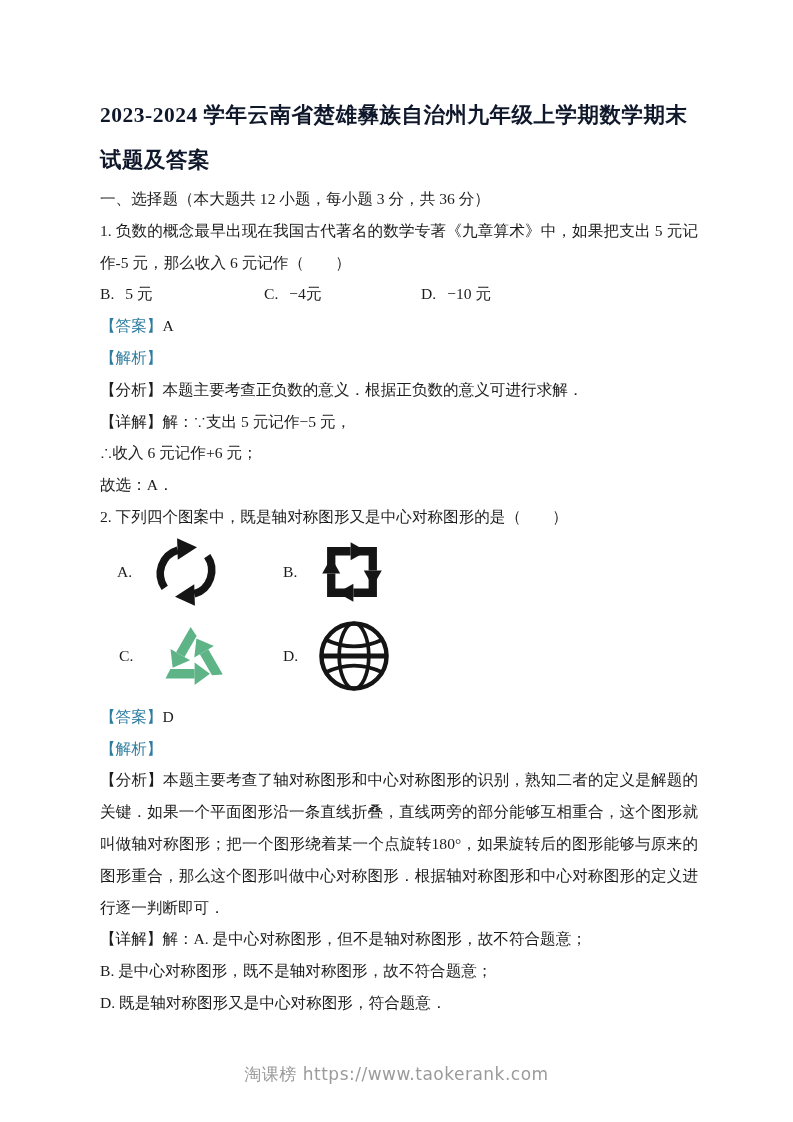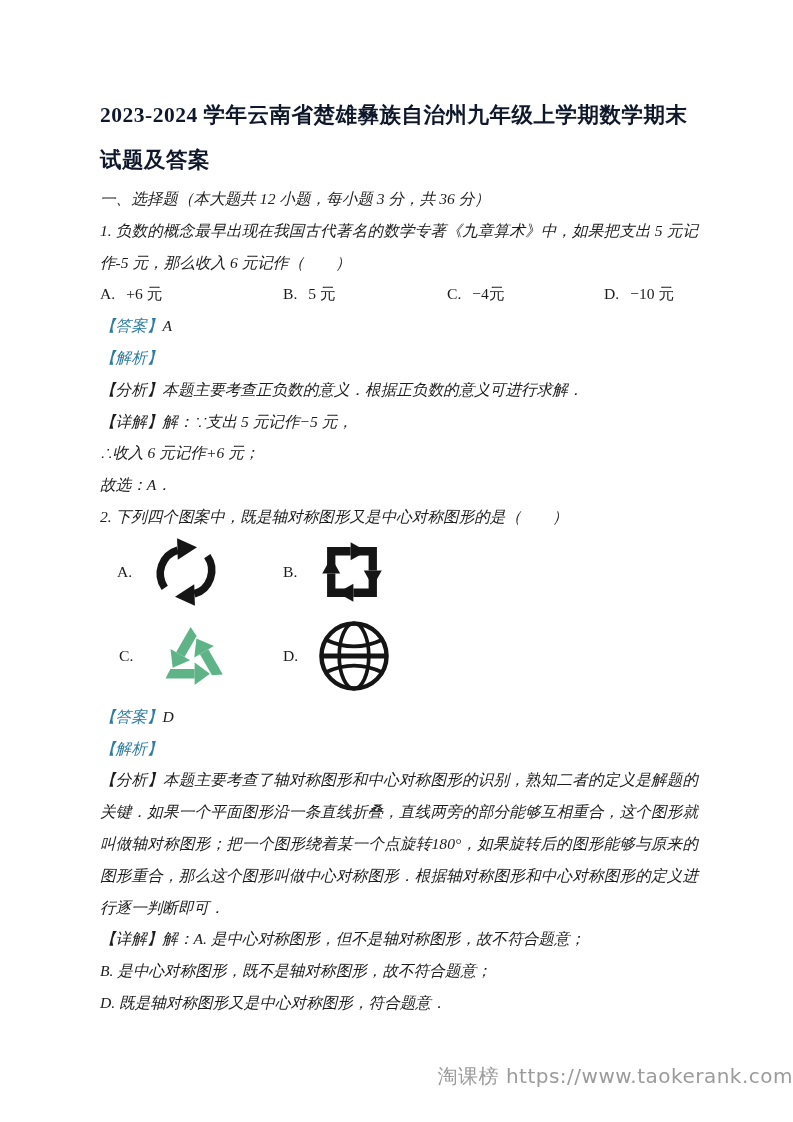--- a/index.html
+++ b/index.html
@@ -19,21 +19,20 @@
     font-size: 21.5px;
     font-weight: bold;
     line-height: 45px;
     color: #0f172a;
     letter-spacing: 0.5px;
   }
   p {
     margin: 0;
     font-size: 15.6px;
     line-height: 31.8px;
-    font-style: italic;
   }
   .just { text-align: justify; }
   .tag { color: var(--tag-accent, #2e7ca0); }
   .opts { display: flex; font-size: 15.6px; line-height: 31.8px; }
   .opt-a { width: 183px; }
   .opt-b { width: 164px; }
   .opt-c { width: 157px; }
   .opt-d { flex: 1; }
   .opt-label { margin-right: 11px; }
   .fig-row { display: flex; align-items: center; }
@@ -43,42 +42,39 @@
   .ga { margin-left: 17px; width: 166px; }
   .gc { margin-left: 19px; width: 164px; }
   .fig-label { font-size: 15.6px; margin-right: 19px; }
   .figsvg { display: block; }
   svg[data-name="recycle-icon"] polygon { fill: var(--recycle-green, #5eb487); }
   .blk { stroke: #151515; fill: none; }
   .blkfill { fill: #151515; stroke: none; }
   .footer {
     position: absolute;
     top: 1063px; left: 0; width: 793px;
-    text-align: right;
+    text-align: center;
     font-family: "DejaVu Sans", sans-serif;
-    font-size: 20px;
+    font-size: 17px;
     color: var(--footer-gray, #9b9b9b);
     letter-spacing: 0.5px;
   }
 </style>
 </head>
 <body>
 
 <div class="content" data-name="document-page">
 
   <h1 class="title" data-name="page-title">2023-2024 学年云南省楚雄彝族自治州九年级上学期数学期末试题及答案</h1>
 
   <p data-name="section-heading">一、选择题（本大题共 12 小题，每小题 3 分，共 36 分）</p>
 
   <p class="just" data-name="question-1-text">1. 负数的概念最早出现在我国古代著名的数学专著《九章算术》中，如果把支出 5 元记作-5 元，那么收入 6 元记作（　　）</p>
 
   <div class="opts" data-name="question-1-options">
-    <div class="opt-a" data-name="option-a">
-      <span class="opt-label" data-name="option-a-label">A.</span><span data-name="option-a-text">+6 元</span>
-    </div>
     <div class="opt-b" data-name="option-b">
       <span class="opt-label" data-name="option-b-label">B.</span><span data-name="option-b-text">5 元</span>
     </div>
     <div class="opt-c" data-name="option-c">
       <span class="opt-label" data-name="option-c-label">C.</span><span data-name="option-c-text">−4元</span>
     </div>
     <div class="opt-d" data-name="option-d">
       <span class="opt-label" data-name="option-d-label">D.</span><span data-name="option-d-text">−10 元</span>
     </div>
   </div>

